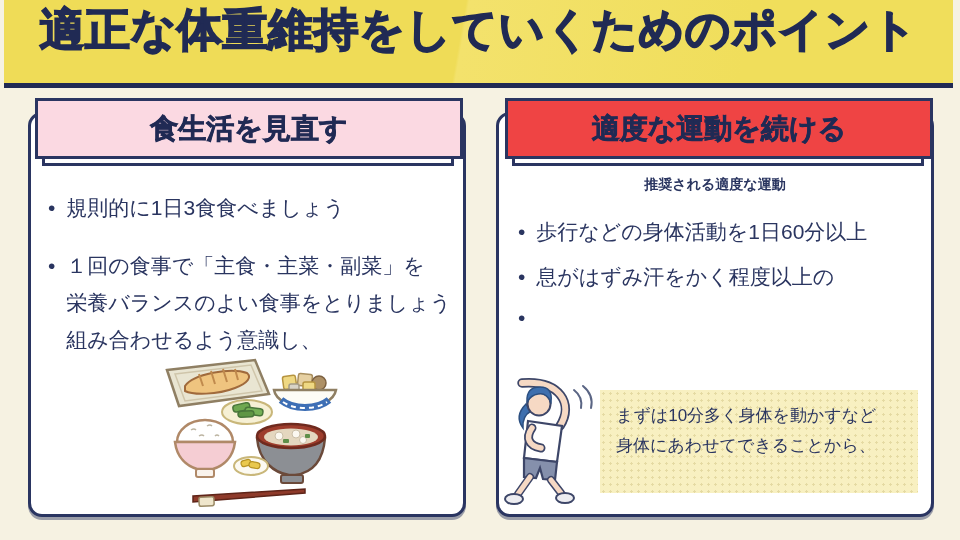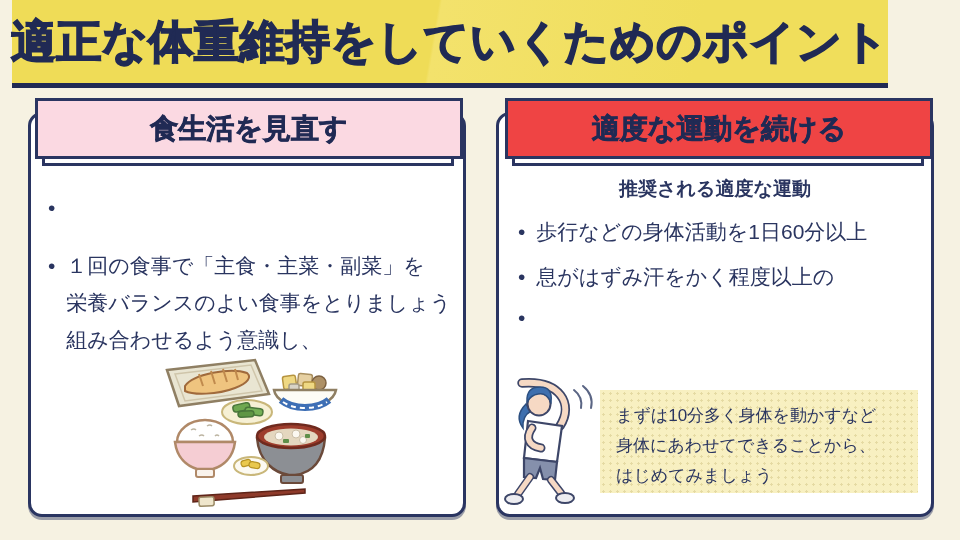--- a/index.html
+++ b/index.html
@@ -4,24 +4,24 @@
 <style>
   html,body { margin:0; padding:0; }
   body { font-family:"Liberation Sans","DejaVu Sans",sans-serif; }
   #canvas {
     position:relative; width:960px; height:540px;
     background:#F6F2E2; overflow:hidden;
   }
 
   
   .banner {
-    position:absolute; left:12px; top:0; width:876px; height:83px;
+    position:absolute; left:4px; top:0; width:949px; height:83px;
     background:linear-gradient(100deg,#EFDC57 48%, #F3E26C 48.3%, #F0DE5B 78%);
     border-bottom:5px solid #202A54;
-    display:flex; align-items:center; justify-content:center;
+    display:flex; justify-content:center;
     box-sizing:content-box;
   }
   .banner-title {
     font-size:45px; font-weight:900; color:#202A54;
     -webkit-text-stroke:1.6px #202A54; letter-spacing:0.5px;
     white-space:nowrap;
   }
 
   
   .card {
@@ -57,21 +57,21 @@
 
   #diet-bullets {
     position:absolute; left:48px; top:194px; z-index:4;
     font-size:21px; font-weight:500;
   }
   #diet-bullets .bullet-1 { line-height:28px; margin-bottom:25px; }
   #diet-bullets .bullet-2 { line-height:37px; }
 
   #exercise-subtitle {
     position:absolute; left:496px; top:176px; width:438px; z-index:4;
-    text-align:center; font-size:19px; font-weight:600; color:#2A3560;
+    text-align:center; font-size:14px; font-weight:600; color:#2A3560;
   }
   #exercise-bullets {
     position:absolute; left:518px; top:218px; z-index:4;
     font-size:21px; font-weight:500;
   }
   #exercise-bullets .bullet { line-height:28px; }
   #exercise-bullets .bullet-1 { margin-bottom:17px; }
   #exercise-bullets .bullet-2 { margin-bottom:13px; }
 
   .note-box {
@@ -99,20 +99,23 @@
 
   <div class="card" id="diet-card"></div>
   <div class="header-shadow" id="diet-header-shadow"></div>
   <div class="card-header" id="diet-header">
     <span>食生活を見直す</span>
   </div>
 
   <div id="diet-bullets">
     <div class="bullet bullet-1">
       <span class="dot">•</span>
+      <div class="lines">
+        <div>規則的に1日3食食べましょう</div>
+      </div>
     </div>
     <div class="bullet bullet-2">
       <span class="dot">•</span>
       <div class="lines">
         <div>１回の食事で「主食・主菜・副菜」を</div>
         <div>栄養バランスのよい食事をとりましょう</div>
         <div>組み合わせるよう意識し、</div>
       </div>
     </div>
   </div>
@@ -230,16 +233,15 @@
       <path d="M53,106 L63,119" stroke="#F6D9C4" stroke-width="5" stroke-linecap="round"></path>
 
       <ellipse cx="16" cy="125" rx="9" ry="5" fill="#EDEDF1" stroke="#3D4668" stroke-width="2"></ellipse>
       <ellipse cx="67" cy="124" rx="9" ry="5" fill="#EDEDF1" stroke="#3D4668" stroke-width="2"></ellipse>
     </g>
   </svg>
 
   <div class="note-box">
     <div>まずは10分多く身体を動かすなど</div>
     <div>身体にあわせてできることから、</div>
-    <div>はじめてみましょう</div>
   </div>
 
 </div>
 
 </body></html>

